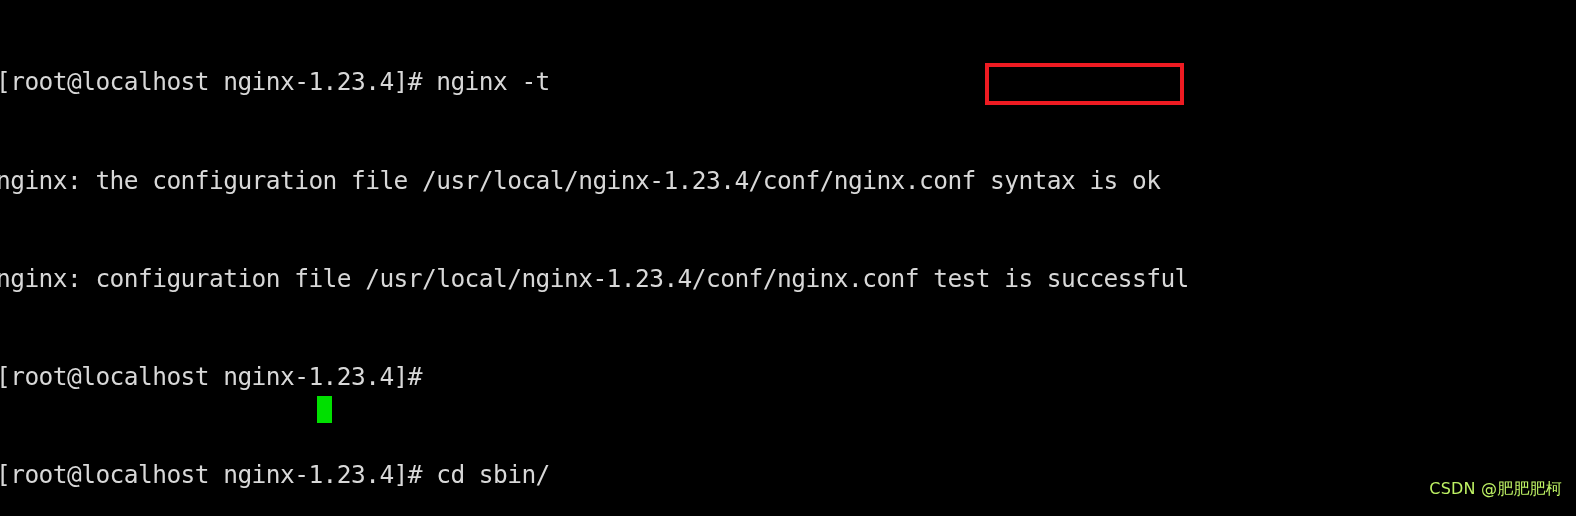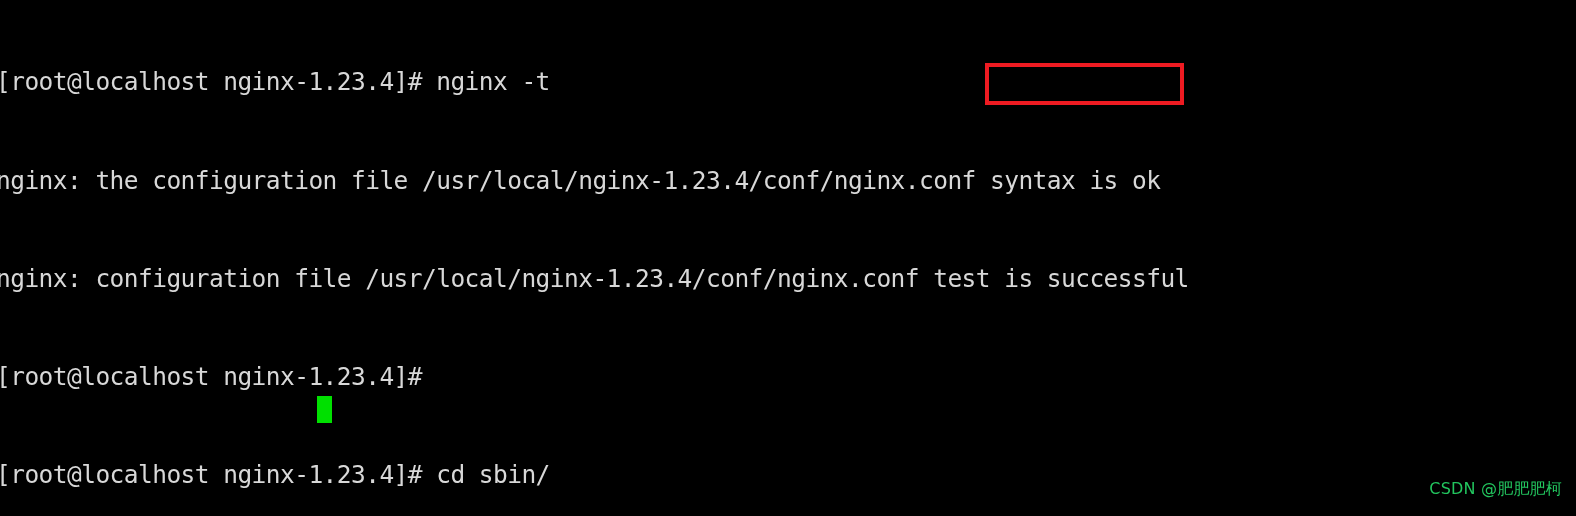--- a/index.html
+++ b/index.html
@@ -95,15 +95,15 @@
     
     
     
     
   </div>
 
   <div id="annotation-box" style="left: 985px; top: 63px; width: 191px; height: 34px; border-width: 4px; border-color: rgb(238, 27, 34);"></div>
 
   <div id="cursor" style="left: 317px; top: 396px; width: 15px; height: 27px; background: rgb(0, 224, 0); display: block;"></div>
 
-  <div id="watermark" style="color: #22c55e;">CSDN @肥肥肥柯</div>
+  <div id="watermark" style="color: #bef264;">CSDN @肥肥肥柯</div>
 
 </div>
 
 </body></html>

